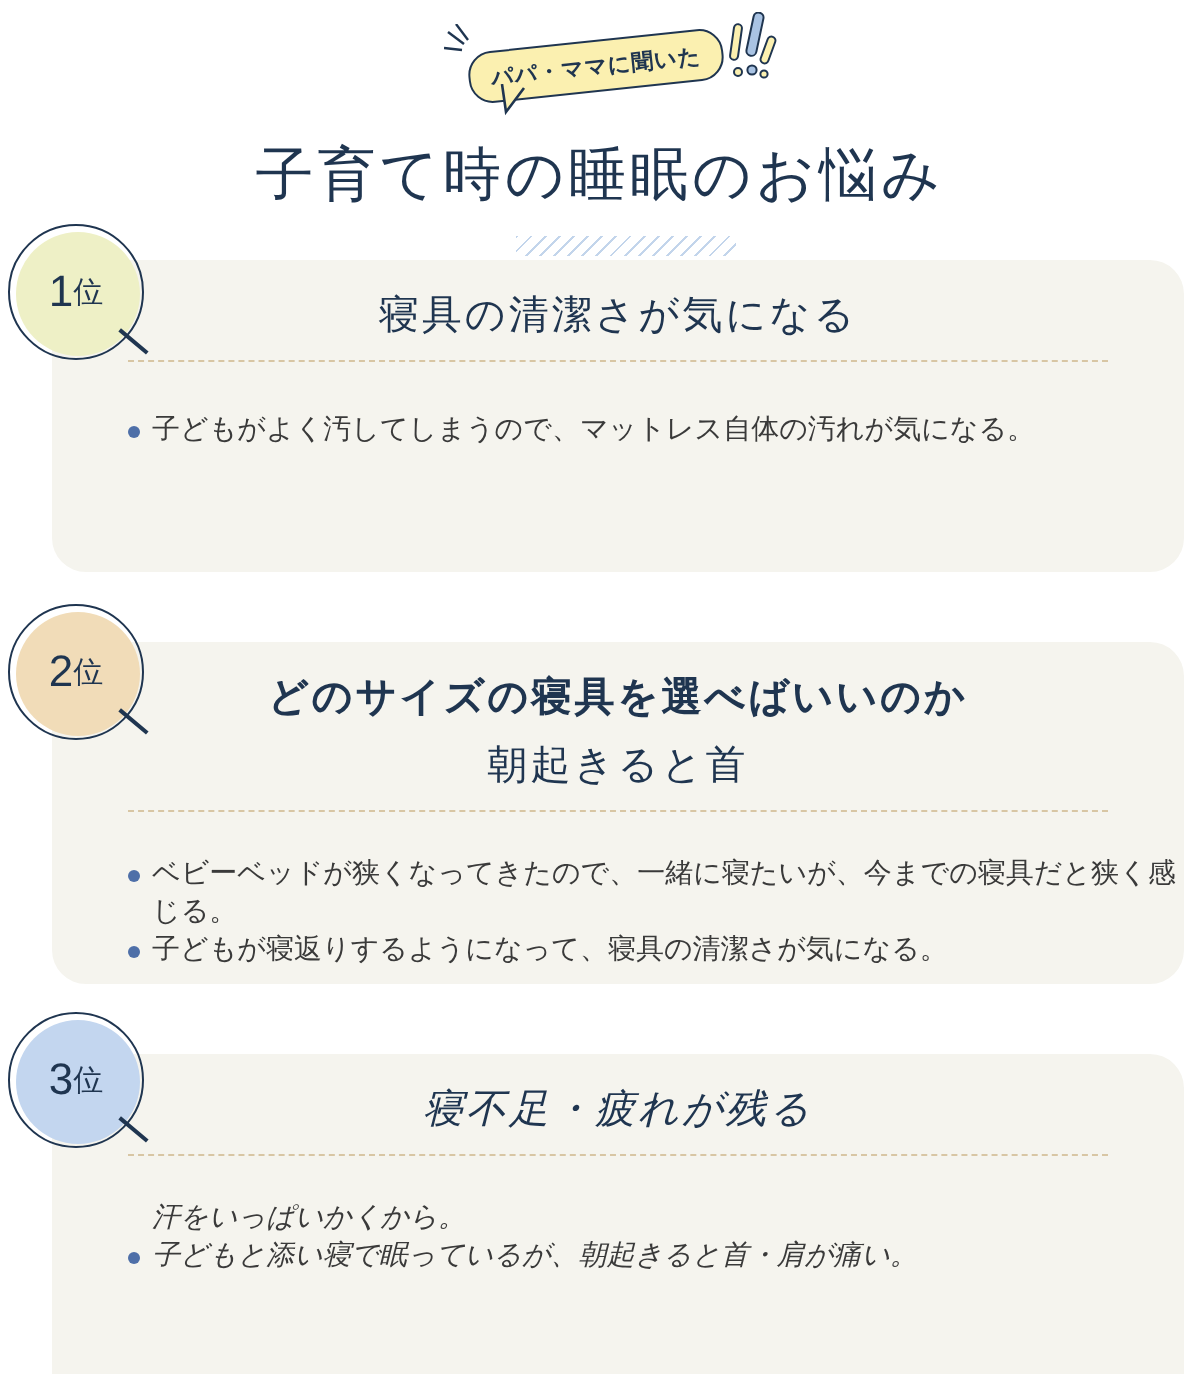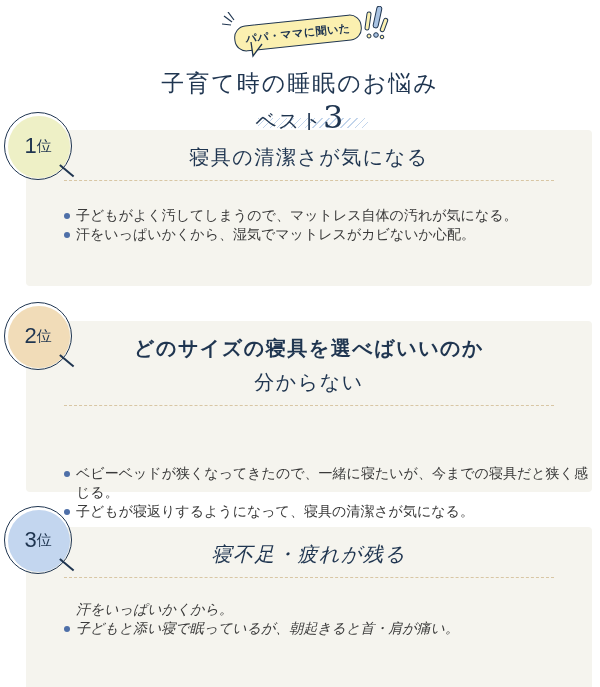--- a/index.html
+++ b/index.html
@@ -13,28 +13,28 @@
     background: #fbf0b0; border: 1.5px solid #1f3550; border-radius: 12px;
     transform: rotate(-6deg);
     display: flex; align-items: center; justify-content: center;
   }
   .bubble-text { font-size: 11px; font-weight: bold; color: #1f3550; letter-spacing: 0.5px; }
   .bubble-tail { position: absolute; left: 28px; top: 36px; }
   .sparks { position: absolute; left: 0; top: 6px; }
   .excl { position: absolute; left: 140px; top: 0px; }
 
   .main-title { position: absolute; left: 0; width: 600px; top: 68px; text-align: center;
-    font-size: 23px; letter-spacing: 2px; color: #1f3550; }
+    font-size: 29px; letter-spacing: 2px; color: #1f3550; }
   .sub-title { position: absolute; left: 0; width: 600px; top: 98px; text-align: center;
     font-size: 21px; letter-spacing: 1px; color: #1f3550; }
   .sub-title .big { font-size: 32px; font-family: "DejaVu Serif", serif; }
   .hatch { position: absolute; left: 258px; top: 118px; width: 110px; height: 10px;
     background: repeating-linear-gradient(135deg, #a9c3e3 0 1px, transparent 1px 5px); opacity: .7; }
 
-  .card { position: absolute; left: 26px; width: 566px; background: #f5f4ee; border-radius: 4px; }
+  .card { position: absolute; left: 26px; width: 566px; background: #f5f4ee; border-radius: 17px; }
   .badge { position: absolute; width: 68px; height: 68px; border-radius: 50%; }
   .badge-fill { position: absolute; left: 4px; top: 4px; width: 62px; height: 62px; border-radius: 50%; }
   .badge-ring { position: absolute; left: 0; top: 0; width: 68px; height: 68px; border-radius: 50%;
     border: 1.5px solid #1f3550; }
   .badge-line { position: absolute; left: 56px; top: 52px; width: 18px; height: 1.5px; background: #1f3550; transform: rotate(40deg); transform-origin: left center; }
   .badge-text { position: absolute; left: 0; top: 0; width: 68px; height: 68px; display: flex;
     align-items: center; justify-content: center; color: #1f3550; }
   .badge-num { font-size: 22px; font-family: "Liberation Sans", sans-serif; }
   .badge-unit { font-size: 15px; }
 
@@ -66,48 +66,44 @@
       <rect x="4" y="6" width="4" height="18" rx="2" fill="#fbf0b0" stroke="#1f3550" stroke-width="1" transform="rotate(8 6 15)"></rect>
       <circle cx="7" cy="30" r="2" fill="#fbf0b0" stroke="#1f3550" stroke-width="1"></circle>
       <rect x="13" y="0" width="5" height="22" rx="2.5" fill="#a9c3e3" stroke="#1f3550" stroke-width="1" transform="rotate(12 15 11)"></rect>
       <circle cx="14" cy="29" r="2.3" fill="#a9c3e3" stroke="#1f3550" stroke-width="1"></circle>
       <rect x="20" y="12" width="4" height="14" rx="2" fill="#fbf0b0" stroke="#1f3550" stroke-width="1" transform="rotate(20 22 19)"></rect>
       <circle cx="20" cy="31" r="1.8" fill="#fbf0b0" stroke="#1f3550" stroke-width="1"></circle>
     </svg>
   </div>
   <div class="main-title">子育て時の睡眠のお悩み</div>
   <div class="hatch"></div>
-  <div class="sub-title">
-    <span>ベスト</span><span class="big">3</span>
-  </div>
 </div>
 
 <div class="card" style="top:130px;height:156px;">
   <div class="card-title" style="top:10px;">寝具の清潔さが気になる</div>
   <div class="divider" style="top:50px;"></div>
   <ul class="list" style="top:76px;">
     <li>子どもがよく汚してしまうので、マットレス自体の汚れが気になる。</li>
-    <li>汗をいっぱいかくから、湿気でマットレスがカビないか心配。</li>
   </ul>
 </div>
 <div class="badge" style="left:4px;top:112px;">
   <div class="badge-fill" style="background:#eef0c6;"></div>
   <div class="badge-ring"></div>
   <div class="badge-line"></div>
   <div class="badge-text">
     <span class="badge-num">1</span>
       <span class="badge-unit">位</span>
   </div>
 </div>
 
 <div class="card" style="top:321px;height:171px;">
   <div class="card-title" style="top:10px;font-weight:bold;">どのサイズの寝具を選べばいいのか</div>
-  <div class="card-title" style="top:44px;">分からない</div>
+  <div class="card-title" style="top:44px;">朝起きると首</div>
   <div class="divider" style="top:84px;"></div>
-  <ul class="list" style="top:107px;margin-top:36px;">
+  <ul class="list" style="top:107px;">
     <li>ベビーベッドが狭くなってきたので、一緒に寝たいが、今までの寝具だと狭く感じる。</li>
     <li>子どもが寝返りするようになって、寝具の清潔さが気になる。</li>
   </ul>
 </div>
 <div class="badge" style="left:4px;top:302px;">
   <div class="badge-fill" style="background:#f1dcb8;"></div>
   <div class="badge-ring"></div>
   <div class="badge-line"></div>
   <div class="badge-text">
     <span class="badge-num">2</span>

